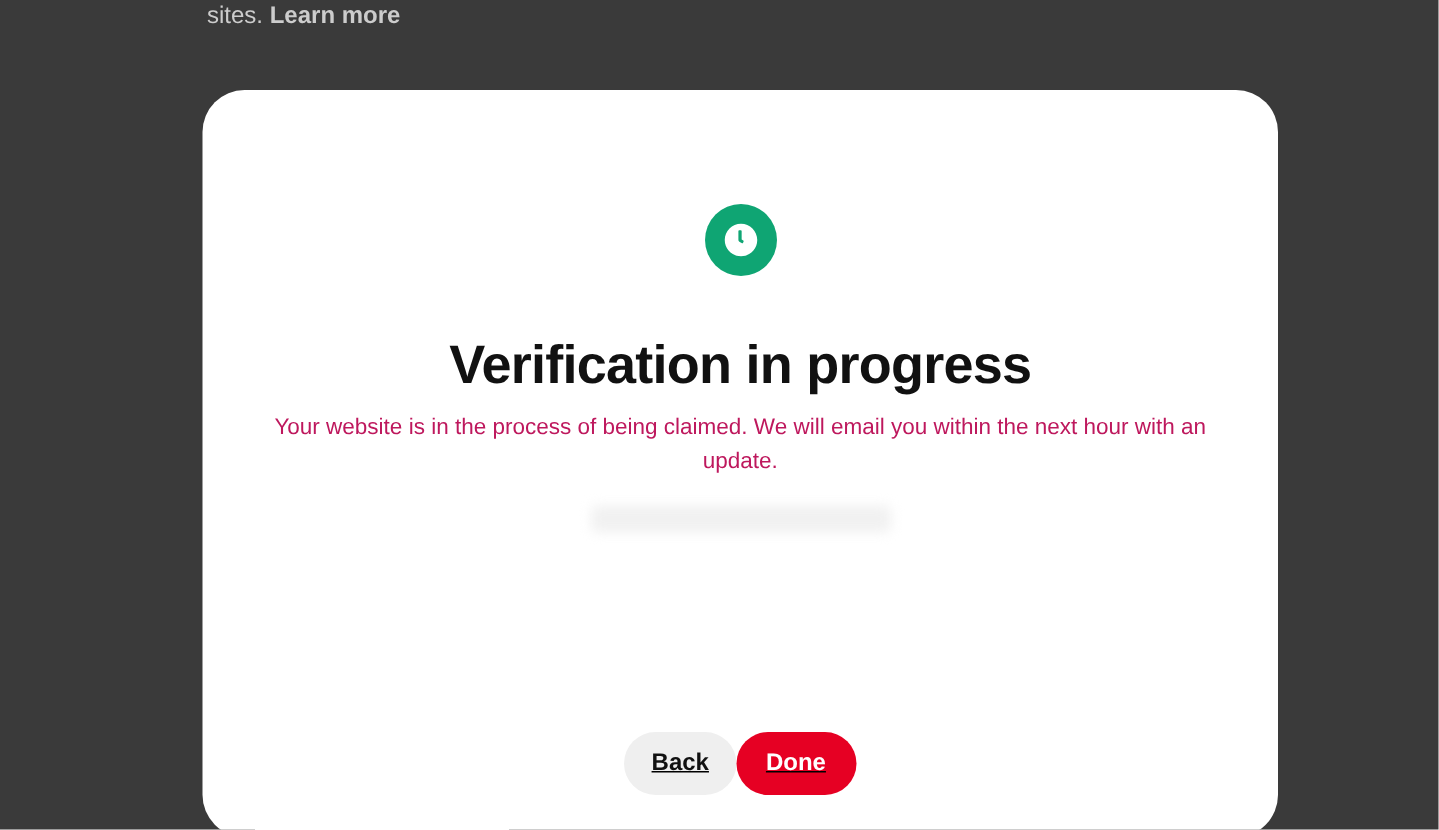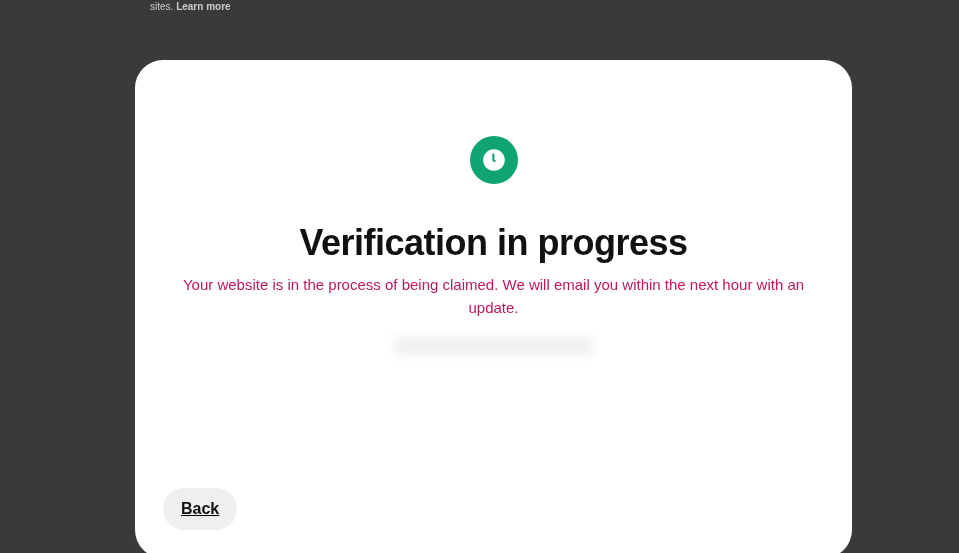--- a/index.html
+++ b/index.html
@@ -15,23 +15,22 @@
       font-family: -apple-system, BlinkMacSystemFont, "Segoe UI", Helvetica, Arial, sans-serif;
       position: relative;
       overflow: hidden;
     }
     
     .background-text {
       position: absolute;
       top: 0;
       left: 138px;
       color: #ccc;
-      font-size: 10px;
+      font-size: 16px;
       line-height: 1.4;
-      margin-left: 12px;
     }
     
     .background-text .learn-more {
       font-weight: 700;
       color: #ccc;
     }
     
     .modal {
       position: absolute;
       top: 60px;
@@ -89,21 +88,21 @@
       margin-top: 18px;
       width: 200px;
       height: 18px;
       background: #f1f1f1;
       filter: blur(4px);
       border-radius: 4px;
     }
     
     .modal-footer {
       display: flex;
-      justify-content: flex-start;
+      justify-content: center;
       align-items: center;
       text-decoration: underline;
     }
     
     .btn {
       border: none;
       border-radius: 24px;
       padding: 12px 18px;
       font-size: 16px;
       font-weight: 700;
@@ -136,14 +135,15 @@
       <svg viewBox="0 0 24 24">
         <path d="M12 2C6.48 2 2 6.48 2 12s4.48 10 10 10 10-4.48 10-10S17.52 2 12 2zm1.2 11.8c-.1.1-.2.2-.4.2-.1 0-.3 0-.4-.1l-1.2-.7c-.5-.3-.8-.8-.8-1.4V6.5c0-.3.2-.5.5-.5h1c.3 0 .5.2.5.5v5.2l1 .6c.2.1.3.4.2.6l-.4.9z"></path>
       </svg>
     </div>
     <h1 class="modal-title">Verification in progress</h1>
     <p class="modal-description">Your website is in the process of being claimed. We will email you within the next hour with an update.</p>
     <div class="blurred-placeholder"></div>
   </div>
   <div class="modal-footer">
     <button class="btn btn-back">Back</button>
+    <button class="btn btn-done">Done</button>
   </div>
 </div>
 
 </body></html>

